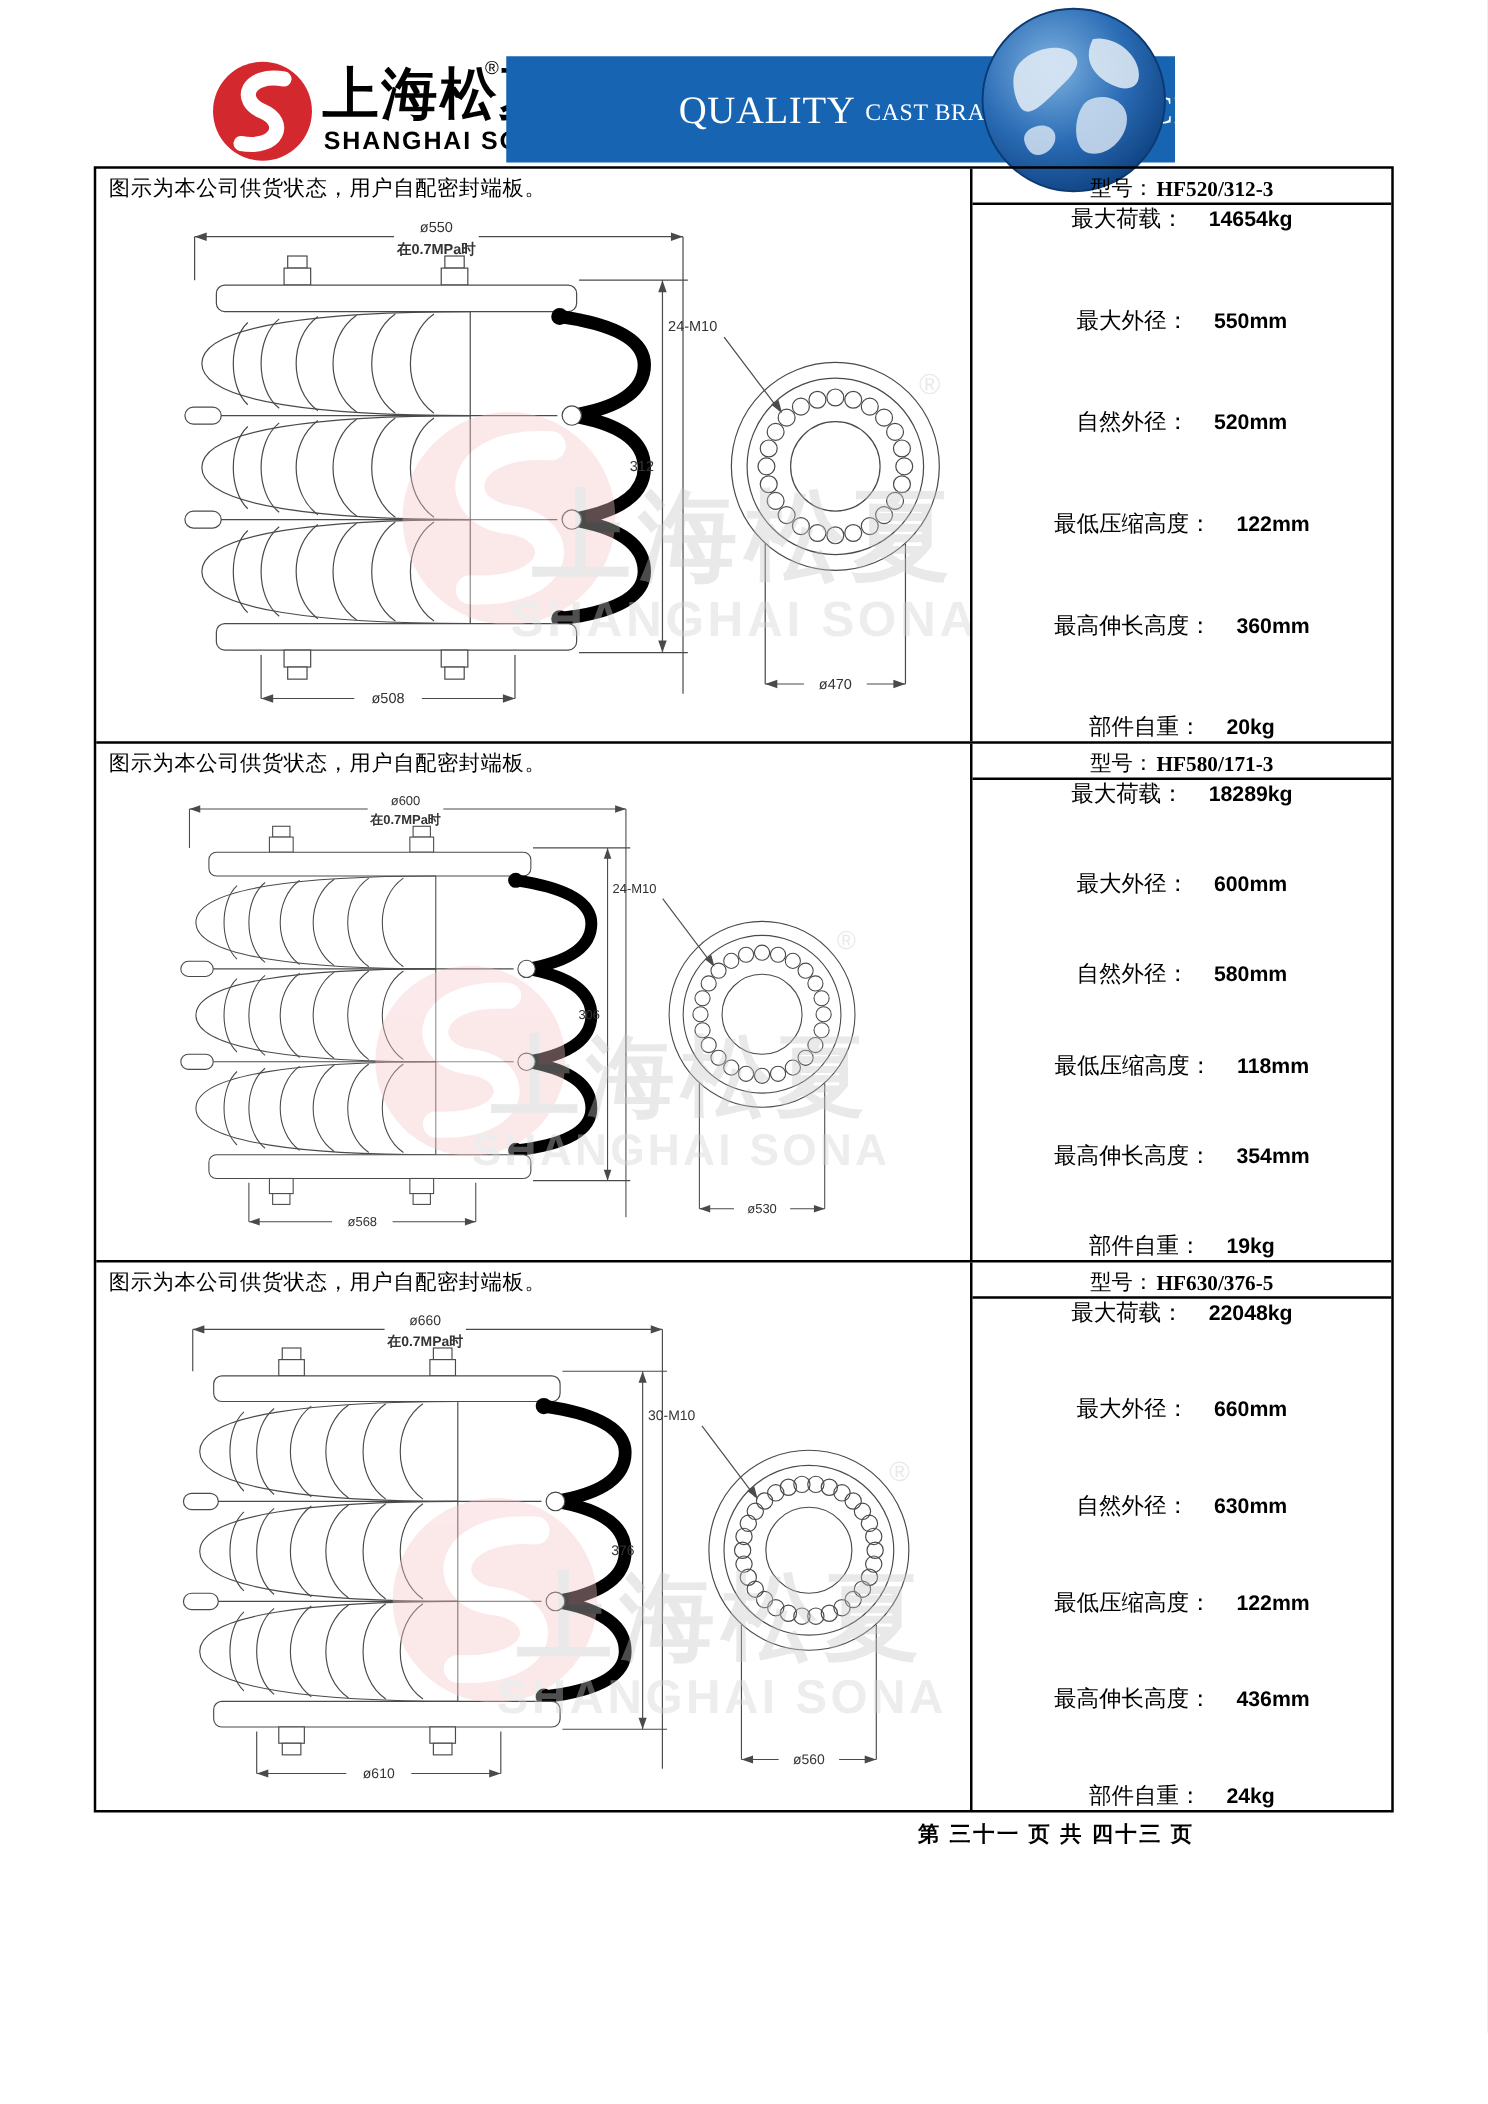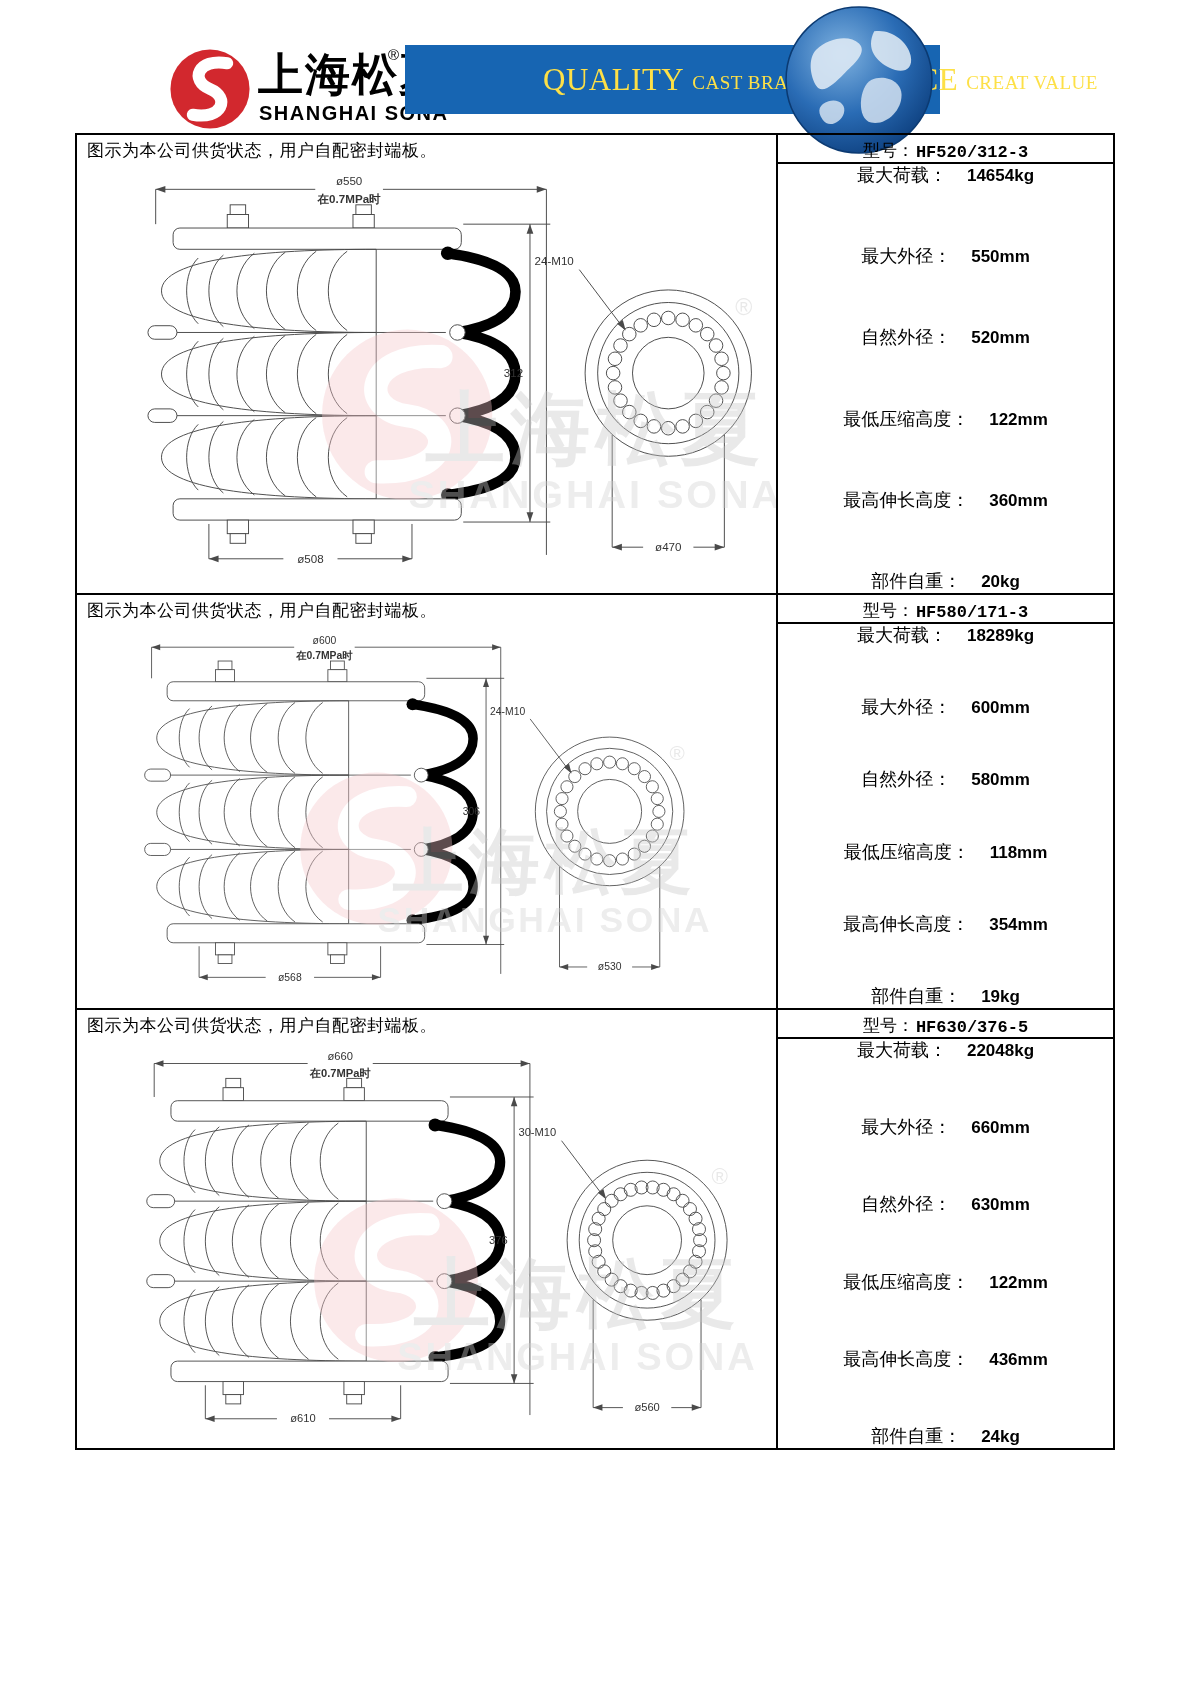--- a/index.html
+++ b/index.html
@@ -6,37 +6,37 @@
   .page{position:relative;width:1190px;height:1683px;background:#fff;margin:0 auto;overflow:hidden;
         font-family:"Liberation Serif",serif;color:#000;}
   
   .hdr{position:absolute;left:0;top:0;width:1190px;height:140px;}
   .logo-mark{position:absolute;left:166px;top:46px;width:88px;height:86px;}
   .brand-cn{position:absolute;left:258px;top:52px;font-family:"Liberation Sans",sans-serif;
             font-weight:bold;font-size:45px;letter-spacing:2px;line-height:1;}
   .brand-reg{position:absolute;left:388px;top:46px;font-size:15px;font-family:"Liberation Sans",sans-serif;}
   .brand-en{position:absolute;left:259px;top:102px;font-family:"Liberation Sans",sans-serif;
             font-weight:bold;font-size:20px;letter-spacing:1.5px;}
-  .banner{position:absolute;left:405px;top:45px;width:535px;height:69px;display:flex;align-items:center;
-          padding-left:138px;box-sizing:border-box;color:#fde047;white-space:nowrap;}
+  .banner{position:absolute;left:405px;top:45px;width:535px;height:85px;display:flex;align-items:center;
+          padding-left:138px;box-sizing:border-box;color:#ffffff;white-space:nowrap;}
   .banner .big{font-size:31px;letter-spacing:0.5px;}
   .banner .small{font-size:19px;margin:0 6px 0 8px;position:relative;top:3px;letter-spacing:0.5px;}
   .banner .small.last{margin-right:0;}
   .globe{position:absolute;left:783px;top:4px;width:152px;height:152px;}
   
   .tbl{position:absolute;left:75px;top:133px;width:1040px;border:2px solid #000;box-sizing:border-box;}
   .sec{display:grid;grid-template-columns:701px 1fr;}
   .sec.b{border-bottom:2px solid #000;}
   .s1{height:458px;} .s2{height:413px;} .s3{height:438px;}
   .cell-l{border-right:2px solid #000;position:relative;overflow:hidden;}
   .note{padding:4px 10px 0 10px;font-size:17px;letter-spacing:0.5px;}
   .cell-r{display:flex;flex-direction:column;}
   .model-row{height:27px;border-bottom:2px solid #000;display:flex;align-items:flex-end;justify-content:center;
              font-size:17px;}
-  .model-row .mv{font-family:Liberation Mono, monospace;font-weight:600;margin-left:2px;margin-top:28px;}
+  .model-row .mv{font-family:Liberation Serif, serif;font-weight:600;margin-left:2px;margin-top:28px;}
   .specs{flex:1;display:flex;flex-direction:column;align-items:center;justify-content:space-between;gap:11px;}
   .spec-row{display:flex;align-items:baseline;font-size:18px;line-height:22px;}
   .spec-row .sv{font-family:"Liberation Sans",sans-serif;font-weight:600;margin-left:20px;font-size:17px;}
   
   svg.dr{display:block;}
   .m1{margin:6px 0 0 40px;}
   svg.dr line,svg.dr path,svg.dr rect,svg.dr circle{stroke:#4a4a4a;stroke-width:1;fill:none;}
   svg.dr .wht{fill:#fff;}
   svg.dr .wall{stroke:#000;stroke-width:11;stroke-linecap:round;}
   svg.dr .blk{fill:#000;stroke:none;}
@@ -549,14 +549,15 @@
           <div class="spec-row">
               <span>部件自重：</span>
               <span class="sv">24kg</span>
             </div>
         </div>
       </div>
     </div>
 
   </div>
 
+  <div class="footer">第 三十一 页 共 四十三 页</div>
 
 </div>
 
 </body></html>

